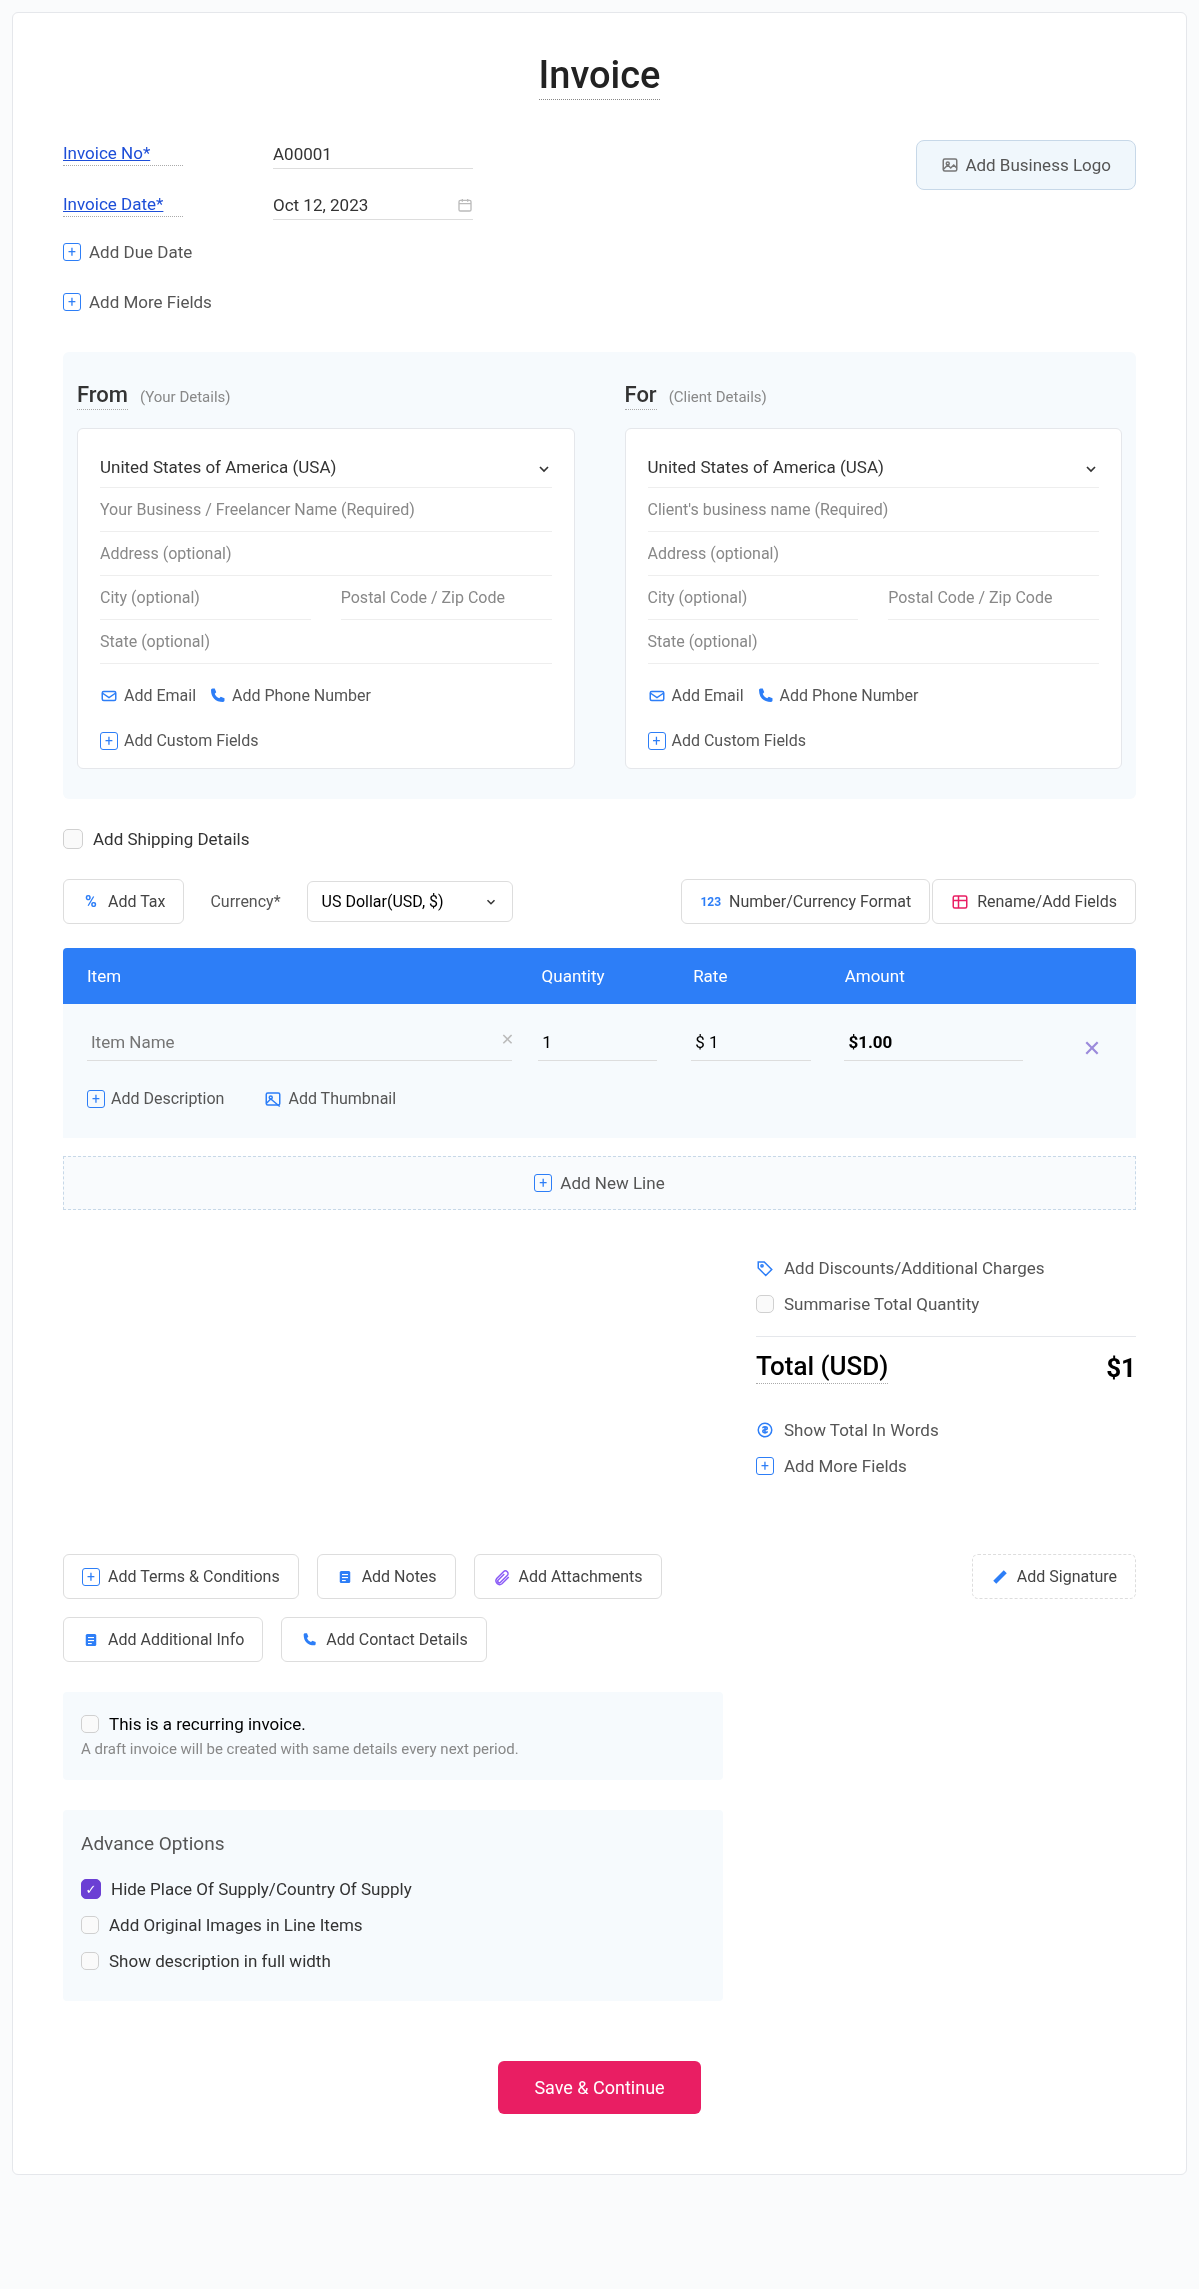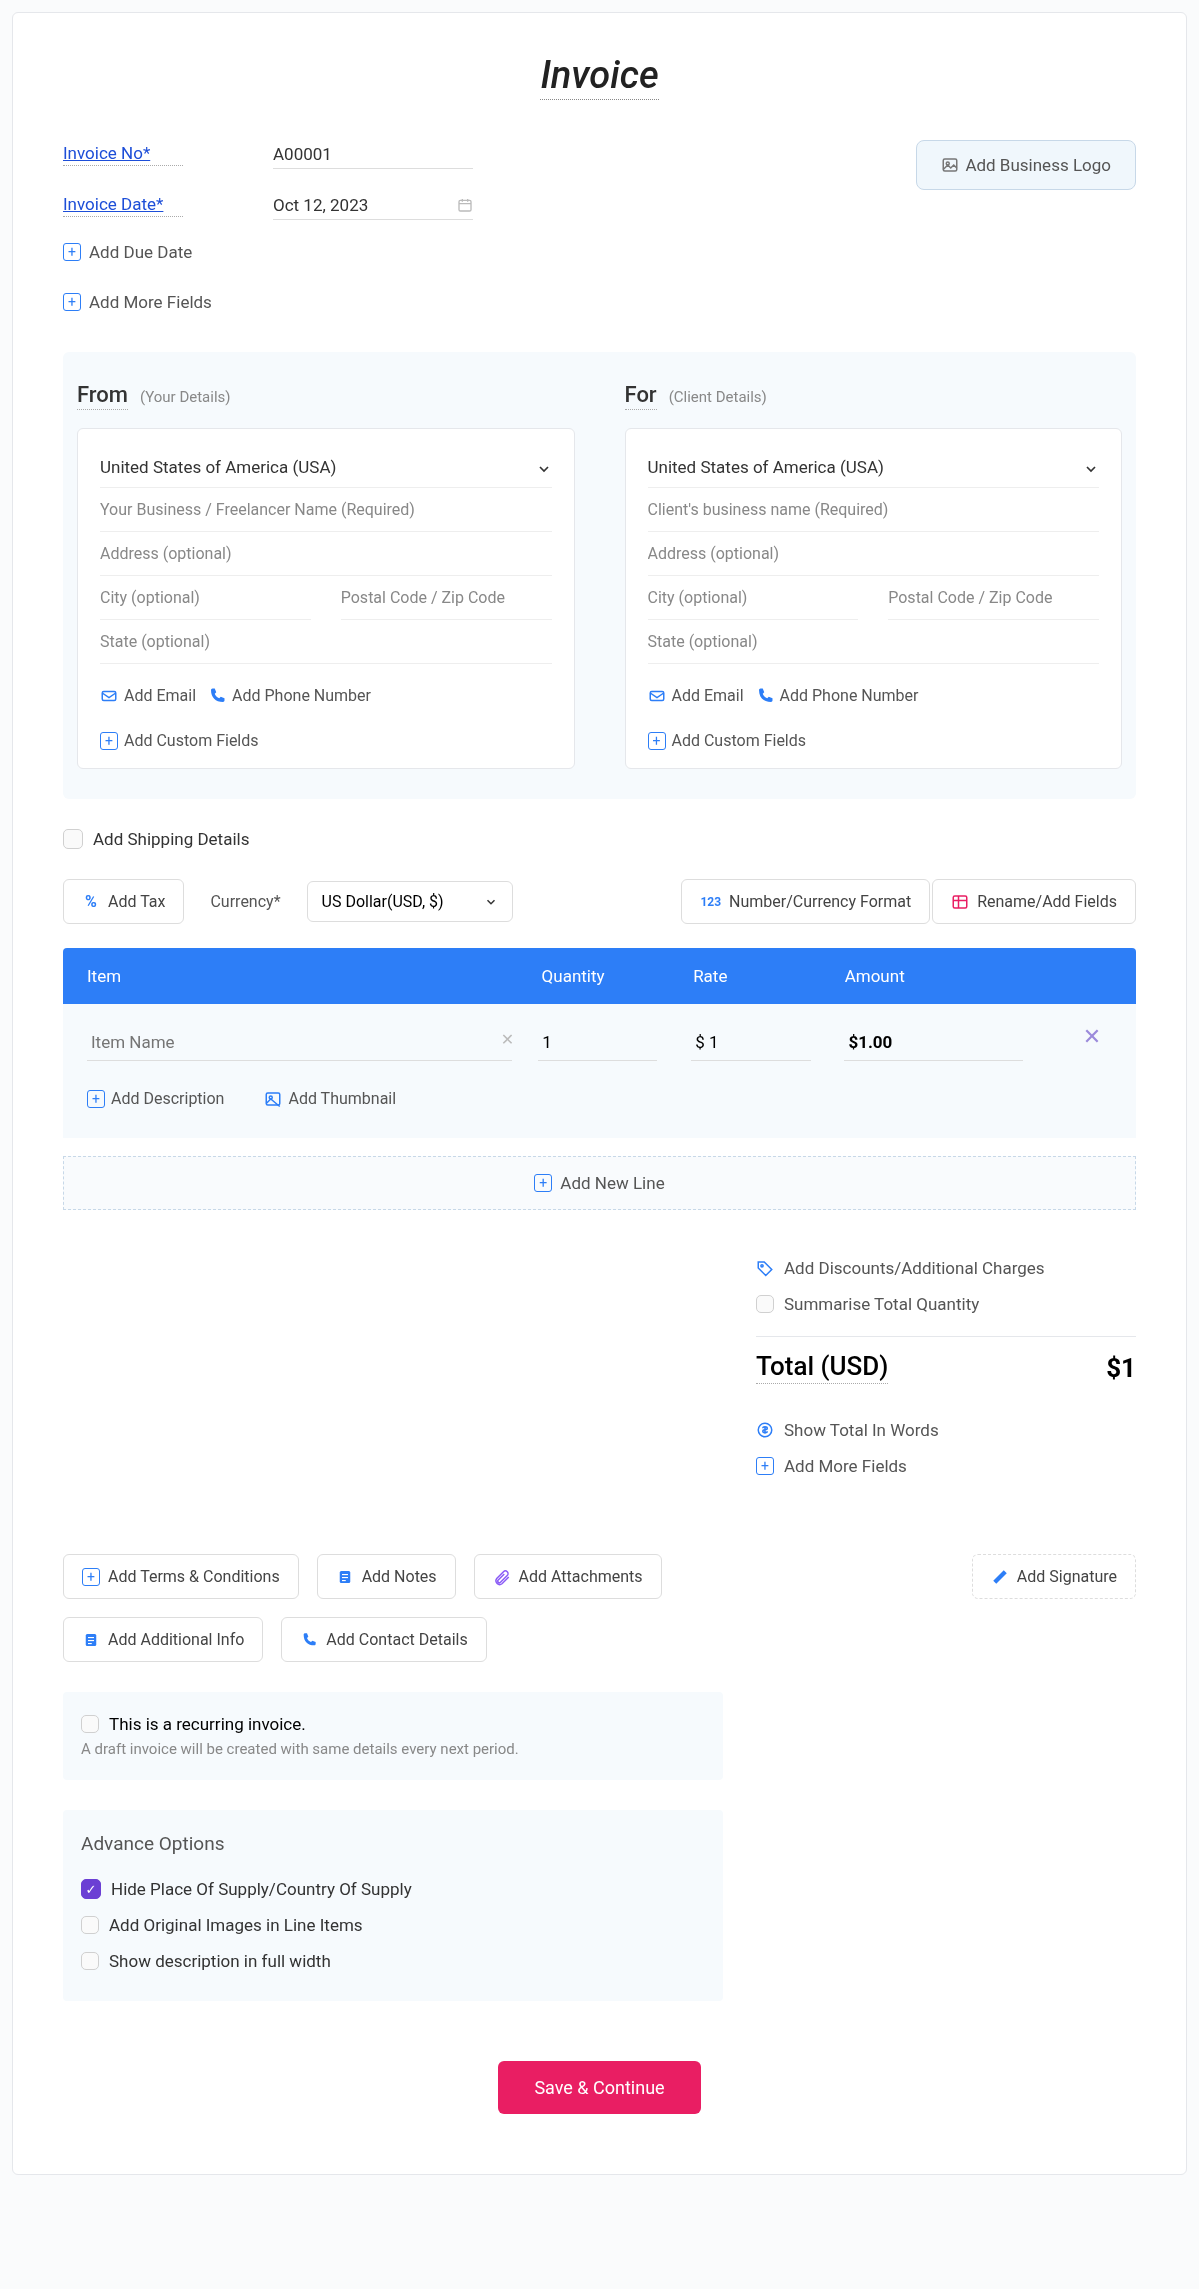--- a/index.html
+++ b/index.html
@@ -1,18 +1,18 @@
 <!DOCTYPE html>
 <html><head>
 <meta charset="utf-8">
 <style>
   * { box-sizing: border-box; margin: 0; padding: 0; font-family: -apple-system, BlinkMacSystemFont, "Segoe UI", Roboto, Arial, sans-serif; }
   body { background: #fafbfc; padding: 12px; }
   .page { background: #fff; border: 1px solid #e5e7eb; border-radius: 6px; padding: 40px 50px 60px; max-width: 1199px; margin: 0 auto; }
-  .title { text-align: center; font-size: 38px; font-weight: 500; color: #222; border-bottom: 1px dotted #888; display: inline-block; padding-bottom:2px;font-style:italic;}
+  .title { text-align: center; font-size: 38px; font-weight: 500; color: #222; border-bottom: 1px dotted #888; display: inline-block; padding-bottom:2px;}
   .title-wrap { text-align: center; margin-bottom: 40px; }
   .topgrid { display: flex; justify-content: space-between; align-items: flex-start; }
   .topleft { flex: 1; }
   .field-row { display: flex; align-items: center; margin-bottom: 22px; gap: 90px; }
   .field-label { font-size: 17px; color: #1d4ed8; border-bottom: 1px dotted #aaa; display:inline-block; padding-bottom:2px; width:120px;text-decoration:underline;}
   .field-input { border:none; border-bottom:1px solid #ddd; background:transparent; font-size:17px; color:#333; width:200px; padding:4px 0;}
   .date-row { display:flex; align-items:center; }
   .date-icon { color:#bbb; margin-left:auto; }
   .add-link { display:flex; align-items:center; gap:8px; font-size:17px; color:#555; margin-top:12px; cursor:pointer; }
   .plus-box { width:18px; height:18px; border:1.5px solid #2d7ef7; border-radius:3px; display:flex; align-items:center; justify-content:center; color:#2d7ef7; font-size:14px; line-height:1;}
@@ -37,21 +37,21 @@
   .btn-outline { border:1px solid #ddd; background:#fff; border-radius:6px; padding:12px 18px; display:flex; align-items:center; gap:8px; font-size:16px; color:#444; cursor:pointer;}
   .currency-sel { border:1px solid #ddd; border-radius:6px; padding:10px 14px; display:flex; align-items:center; gap:40px; cursor:pointer; font-size:16px;}
   .req { color:#555;}
   .table-head { background:#2d7ef7; color:#fff; display:flex; padding:18px 24px; border-radius:4px 4px 0 0; margin-top:24px; font-size:17px;}
   .col-item { flex:3; }
   .col-qty { flex:1; }
   .col-rate { flex:1; }
   .col-amt { flex:1.5; }
   .col-x { width:40px; }
   .table-body { background:#f6fafd; padding:20px 24px 30px; }
-  .line-row { display:flex; align-items:flex-start; gap:4px;}
+  .line-row { display:flex; align-items:flex-end; gap:4px;}
   .line-input { border:none; border-bottom:1px solid #ddd; background:transparent; padding:8px 4px; font-size:17px;}
   .dollar-amt { font-weight:700; }
   .close-x { color:#9b8adb; font-size:22px; cursor:pointer; width:40px; text-align:center;}
   .line-extras { display:flex; gap:40px; margin-top:28px;}
   .add-new-line { margin-top:18px; border:1px dashed #c7d8e8; background:#f9fbfd; text-align:center; padding:16px; cursor:pointer; display:flex; align-items:center; justify-content:center; gap:8px; color:#555; font-size:17px;}
   .totals { margin-top:40px; display:flex; justify-content:flex-end;}
   .totals-box { width:380px; }
   .total-item { display:flex; align-items:center; gap:10px; padding:8px 0; color:#555; font-size:17px; cursor:pointer;}
   .divider { border-top:1px solid #e5e7eb; margin:14px 0;}
   .total-line { display:flex; justify-content:space-between; align-items:center; font-size:26px; font-weight:500;}

